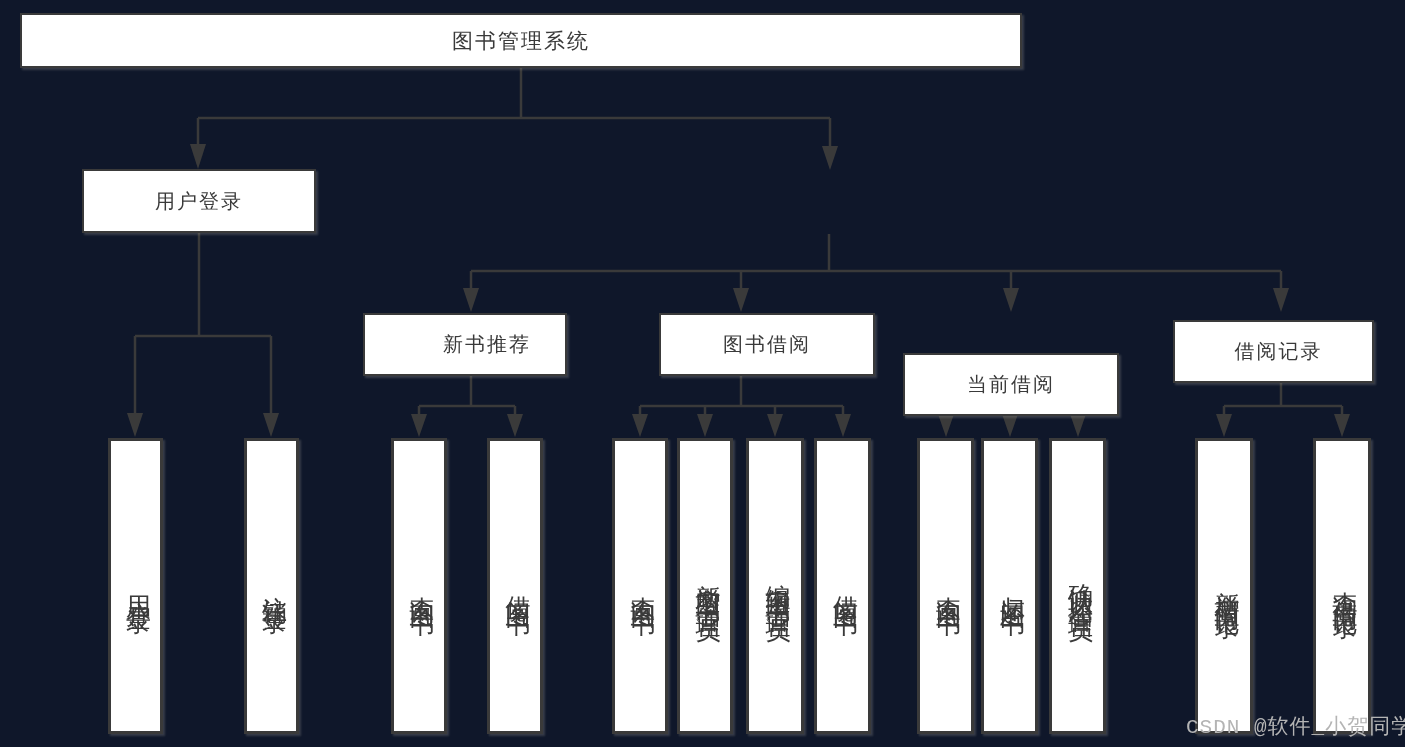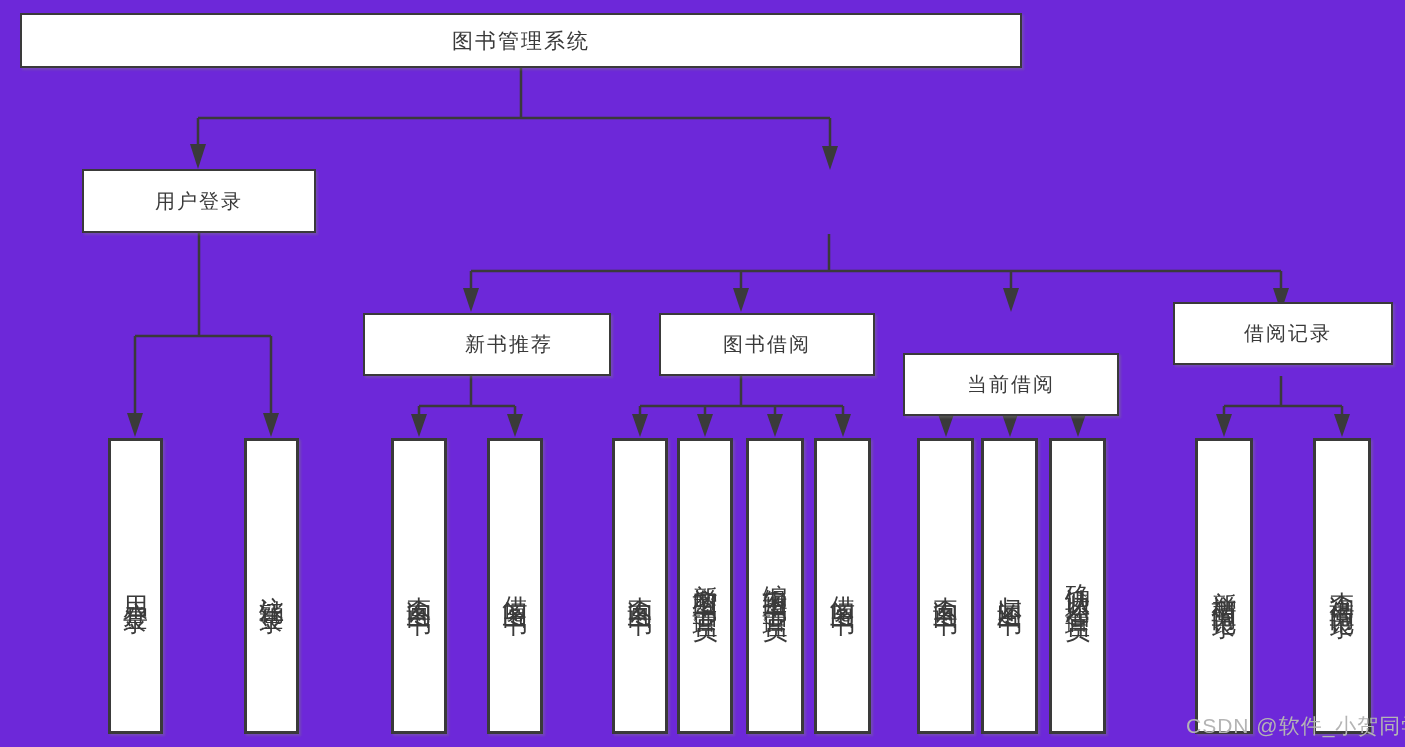--- a/index.html
+++ b/index.html
@@ -1,18 +1,18 @@
 <!DOCTYPE html>
 <html><head>
 <meta charset="utf-8">
 <style>
   html,body { margin:0; padding:0; background:#ffffff; }
   .stage {
-    position:relative; width:1405px; height:747px; background:#6d28d9;
-    font-family:Liberation Sans, sans-serif; overflow:hidden;
+    position:relative; width:1405px; height:747px; background:#0f172a;
+    font-family:Liberation Mono, monospace; overflow:hidden;
   }
   svg.connectors { position:absolute; left:0; top:0; z-index:0; }
   .box {
     position:absolute; background:#ffffff; border:2px solid #3a3a3a;
     box-sizing:border-box; display:flex; align-items:center; justify-content:center;
     color:#3a3a3a; z-index:1; box-shadow:2px 2px 2px rgba(130,130,130,0.35);
   }
   .hlabel { font-size:20px; letter-spacing:2px; white-space:nowrap; }
   .root-box .hlabel { font-size:21px; }
   .leaf { top:438px; height:296px; border-width:3px; }
@@ -71,30 +71,30 @@
   </svg>
 
   <div class="box root-box" style="left:20px; top:13px; width:1002px; height:55px;">
     <span class="hlabel">图书管理系统</span>
   </div>
 
   <div class="box" style="left:82px; top:169px; width:234px; height:64px;">
     <span class="hlabel">用户登录</span>
   </div>
 
-  <div class="box" style="left:363px; top:313px; width:248px; height:63px;padding-left:44px;">
+  <div class="box" style="left:363px; top:313px; width:204px; height:63px;padding-left:44px;">
     <span class="hlabel">新书推荐</span>
   </div>
   <div class="box" style="left:659px; top:313px; width:216px; height:63px;">
     <span class="hlabel">图书借阅</span>
   </div>
   <div class="box" style="left:903px; top:313px; width:216px; height:63px;margin-top:40px;">
     <span class="hlabel">当前借阅</span>
   </div>
-  <div class="box" style="left:1173px; top:302px; width:220px; height:63px;padding-left:10px;">
+  <div class="box" style="left:1173px; top:320px; width:201px; height:63px;padding-left:10px;">
     <span class="hlabel">借阅记录</span>
   </div>
 
   <div class="box leaf" style="left:108px; width:55px;">
     <span class="vtext">用户登录</span>
   </div>
   <div class="box leaf" style="left:244px; width:55px;">
     <span class="vtext">注销登录</span>
   </div>
 

